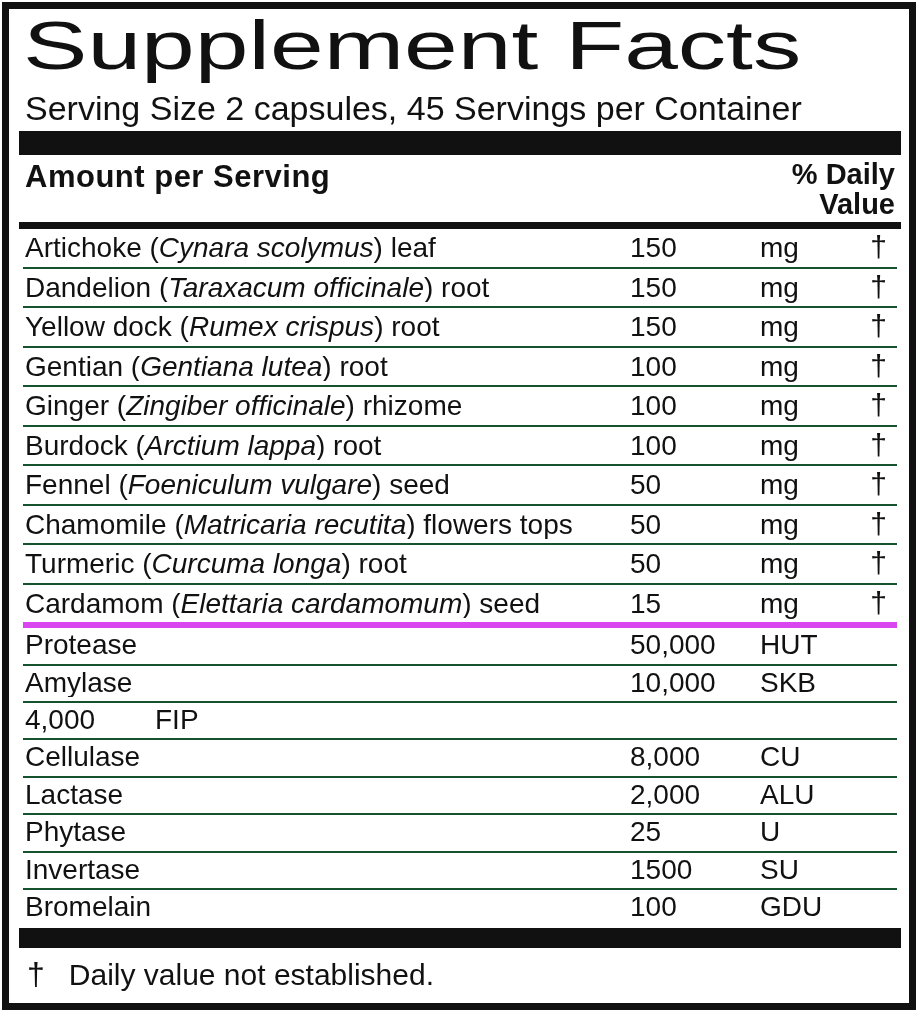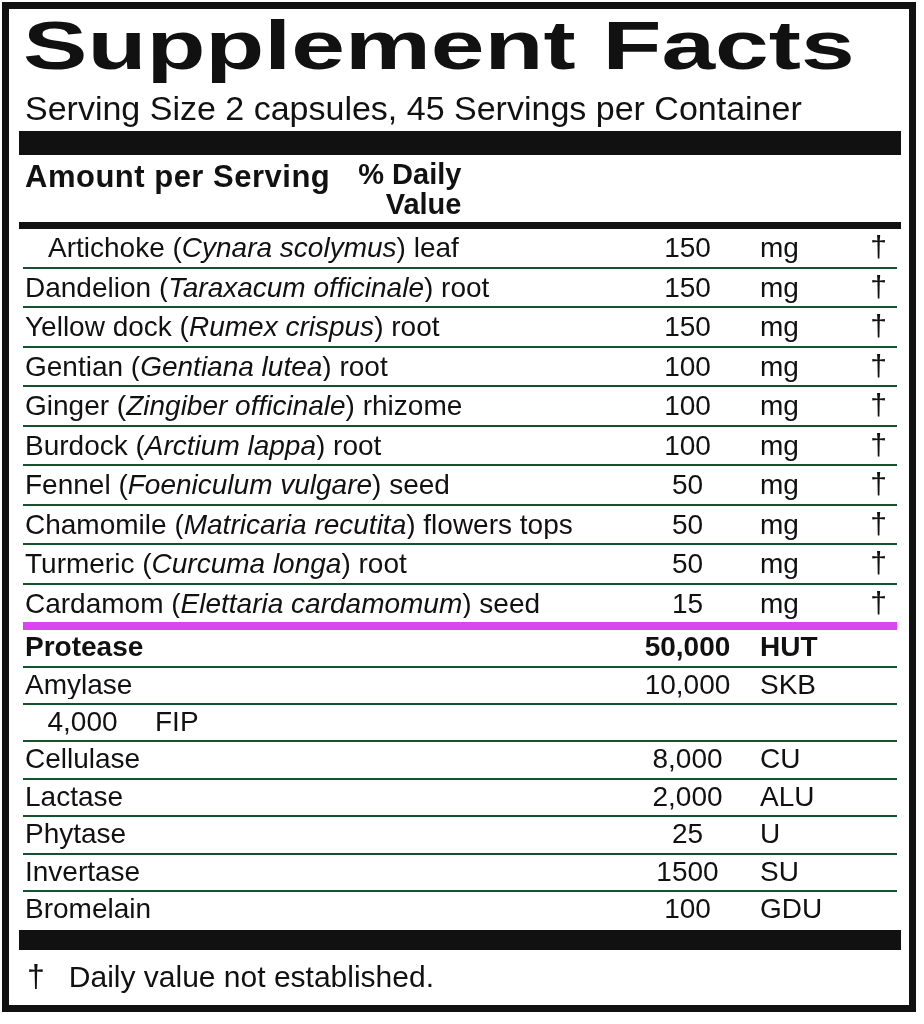--- a/index.html
+++ b/index.html
@@ -11,21 +11,21 @@
   }
   .label-box {
     margin: 2px 8px 0 2px;
     width: 914px;
     border: 7px solid #111111;
     background: #ffffff;
     padding: 2px 12px 0 14px;
   }
   .title {
     font-size: 68px;
-    font-weight: bold;
+    font-weight: normal;
     line-height: 1.02;
     white-space: nowrap;
     letter-spacing: 0px;
     height: 76px;
     overflow: visible;
   }
   .title-stretch {
     display: inline-block;
     transform: scaleX(1.42);
     transform-origin: 0 50%;
@@ -36,20 +36,21 @@
     white-space: nowrap;
     margin: 4px 0 4px 2px;
   }
   .bar {
     background: #111111;
     margin: 0 -4px;
   }
   .top-bar { height: 24px; }
   .header-row {
     display: flex;
+    justify-content: space-between;
     align-items: flex-start;
     padding: 4px 2px 2px 2px;
     min-height: 62px;
   }
   .amount-header {
     font-size: 31px;
     font-weight: bold;
     letter-spacing: 0.5px;
   }
   .dv-header {
@@ -61,25 +62,25 @@
   }
   .header-rule { height: 7px; }
   .row {
     display: flex;
     align-items: baseline;
     font-size: 28px;
     line-height: 1.05;
     padding: 2px 2px 4px 2px;
     border-top: 2px solid #14532d;
   }
-  .row.first { border-top: none; margin-left: 23px; }
-  .row.section-start { border-top: 8px solid #d946ef; font-weight: bold; }
+  .row.first { border-top: none; }
+  .row.section-start { border-top: 6px solid #d946ef; }
   .col-name { flex: 1 1 auto; white-space: nowrap; overflow: hidden; }
   .col-name i { font-style: italic; }
-  .col-amt { flex: 0 0 115px; text-align: center; white-space: nowrap; }
+  .col-amt { flex: 0 0 115px; text-align: left; white-space: nowrap; }
   .col-unit { flex: 0 0 90px; text-align: left; padding-left: 15px; white-space: nowrap; }
   .col-dv { flex: 0 0 60px; text-align: right; padding-right: 8px; font-size: 30px; }
   .footnote-bar { height: 20px; margin-top: 3px; }
   .footnote {
     font-size: 30px;
     padding: 8px 0 10px 4px;
   }
   .footnote .dagger { display: inline-block; margin-right: 24px; font-size: 32px; }
 </style>
 </head>

